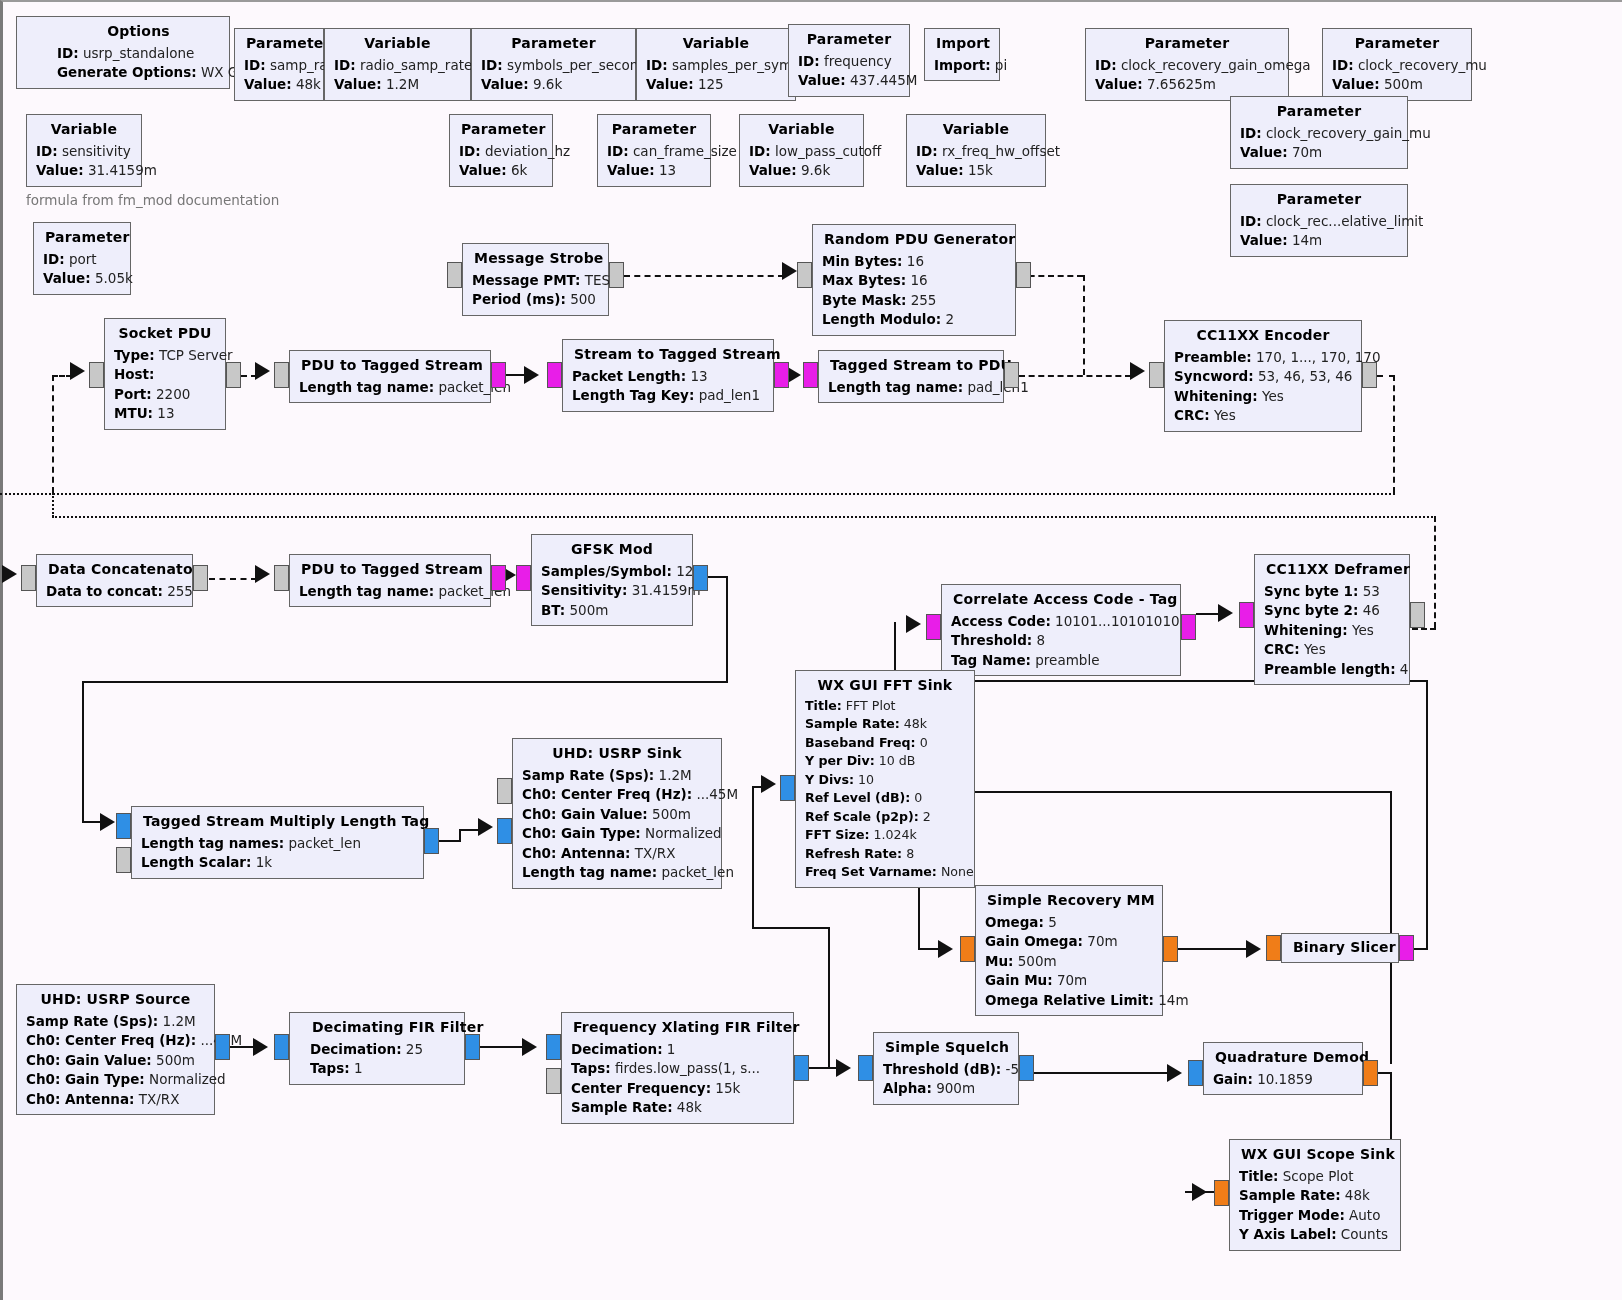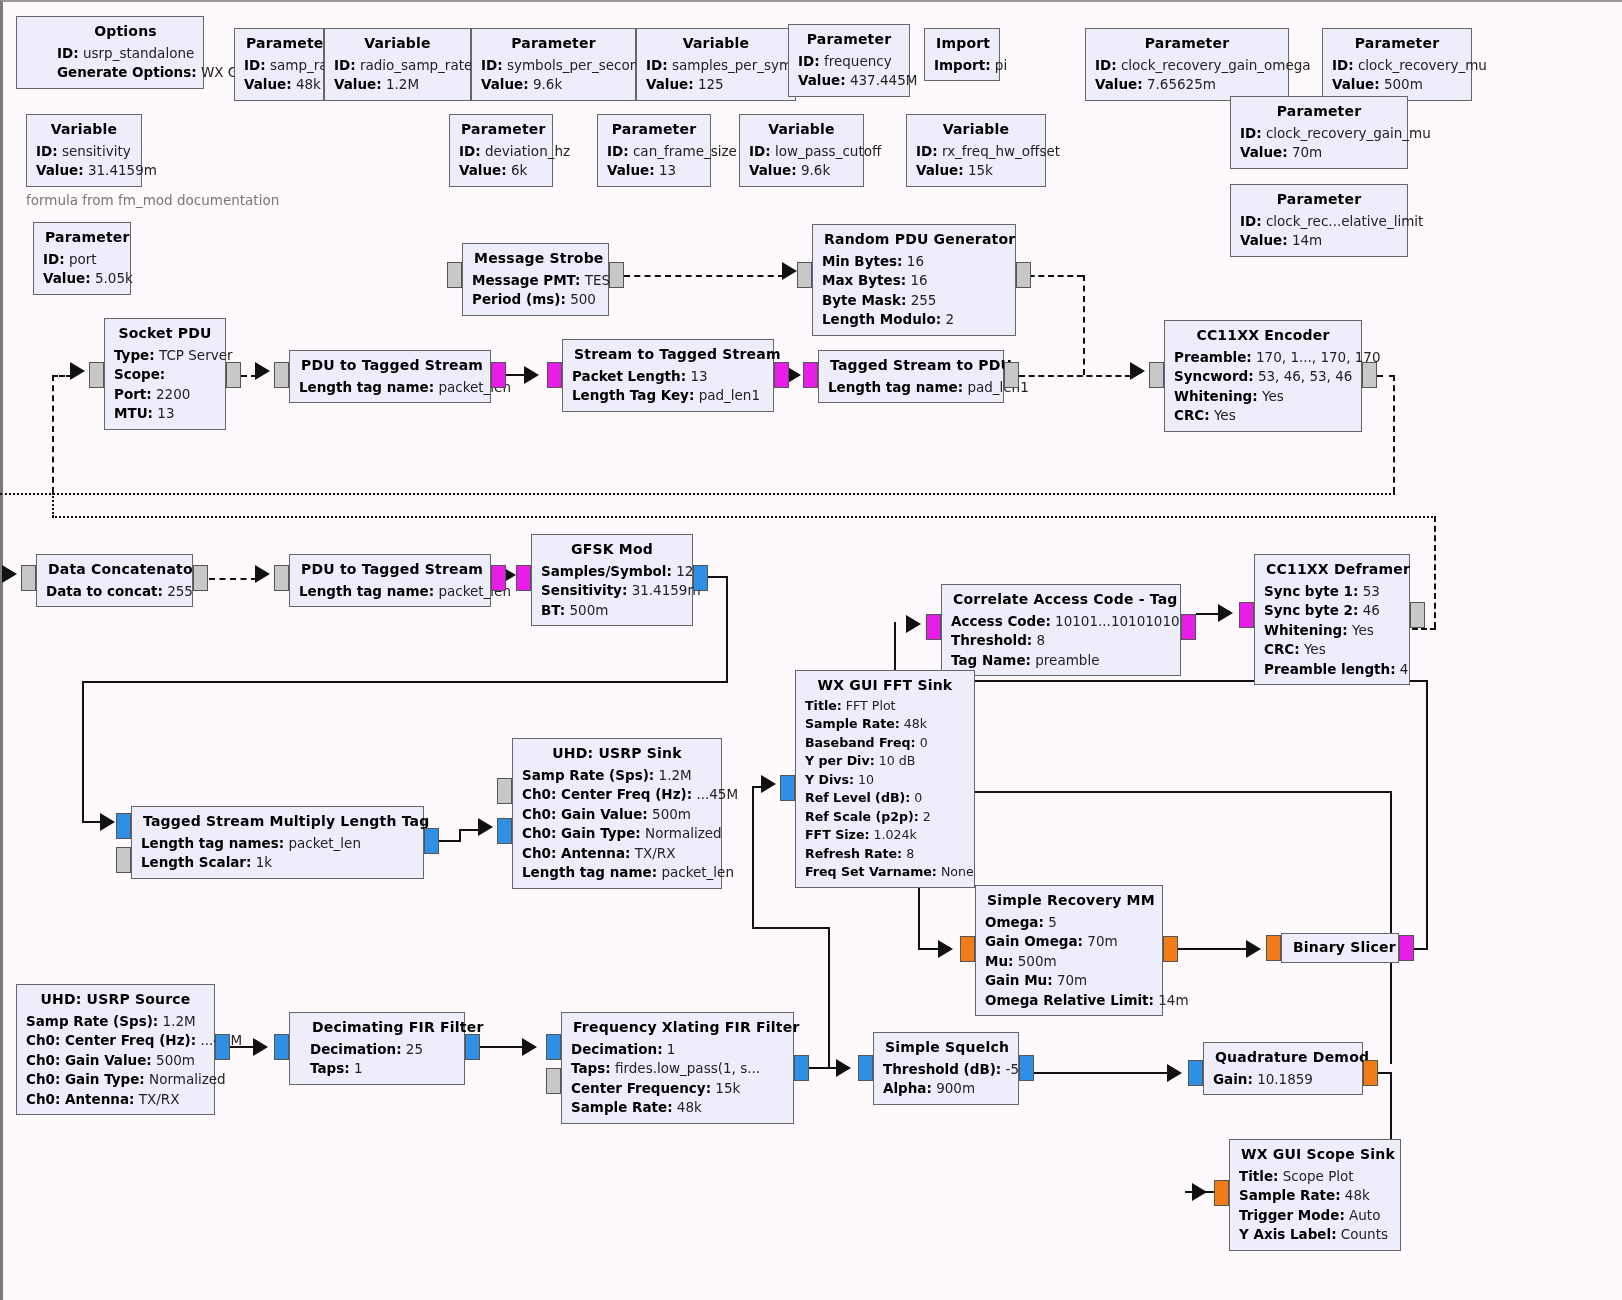--- a/index.html
+++ b/index.html
@@ -75,21 +75,21 @@
   }
   .note{
     position:absolute;font-size:13.5px;color:#777;white-space:nowrap;z-index:4;
   }
 </style>
 </head>
 <body>
 
 <div id="canvas"></div>
 
-<div class="blk" style="left:16px;top:16px;width:188px;padding-left:40px;">
+<div class="blk" style="left:16px;top:16px;width:214px;padding-left:40px;">
   <span class="ttl">Options</span>
   <span class="row"><b>ID:</b> <span>usrp_standalone</span></span>
   <span class="row"><b>Generate Options:</b> <span>WX GUI</span></span>
 </div>
 
 <div class="blk" style="left:234px;top:28px;width:90px;">
   <span class="ttl">Parameter</span>
   <span class="row"><b>ID:</b> <span>samp_rate</span></span>
   <span class="row"><b>Value:</b> <span>48k</span></span>
 </div>
@@ -201,21 +201,21 @@
   <span class="row"><b>Length Modulo:</b> <span>2</span></span>
 </div>
 <div class="port msg" style="left:797px;top:262px;"></div>
 <div class="port msg" style="left:1016px;top:262px;"></div>
 <div class="arr" style="left:782px;top:262px;"></div>
 <div class="dash-h" style="left:624px;top:275px;width:160px;"></div>
 
 <div class="blk" style="left:104px;top:318px;width:122px;">
   <span class="ttl">Socket PDU</span>
   <span class="row"><b>Type:</b> <span>TCP Server</span></span>
-  <span class="row"><b>Scope:</b> <span></span></span>
+  <span class="row"><b>Host:</b> <span></span></span>
   <span class="row"><b>Port:</b> <span>2200</span></span>
   <span class="row"><b>MTU:</b> <span>13</span></span>
 </div>
 <div class="port msg" style="left:89px;top:362px;"></div>
 <div class="port msg" style="left:226px;top:362px;"></div>
 <div class="arr" style="left:70px;top:362px;"></div>
 <div class="dash-v" style="left:52px;top:375px;height:118px;"></div>
 <div class="dash-h" style="left:52px;top:375px;width:20px;"></div>
 
 <div class="blk" style="left:289px;top:350px;width:202px;">

